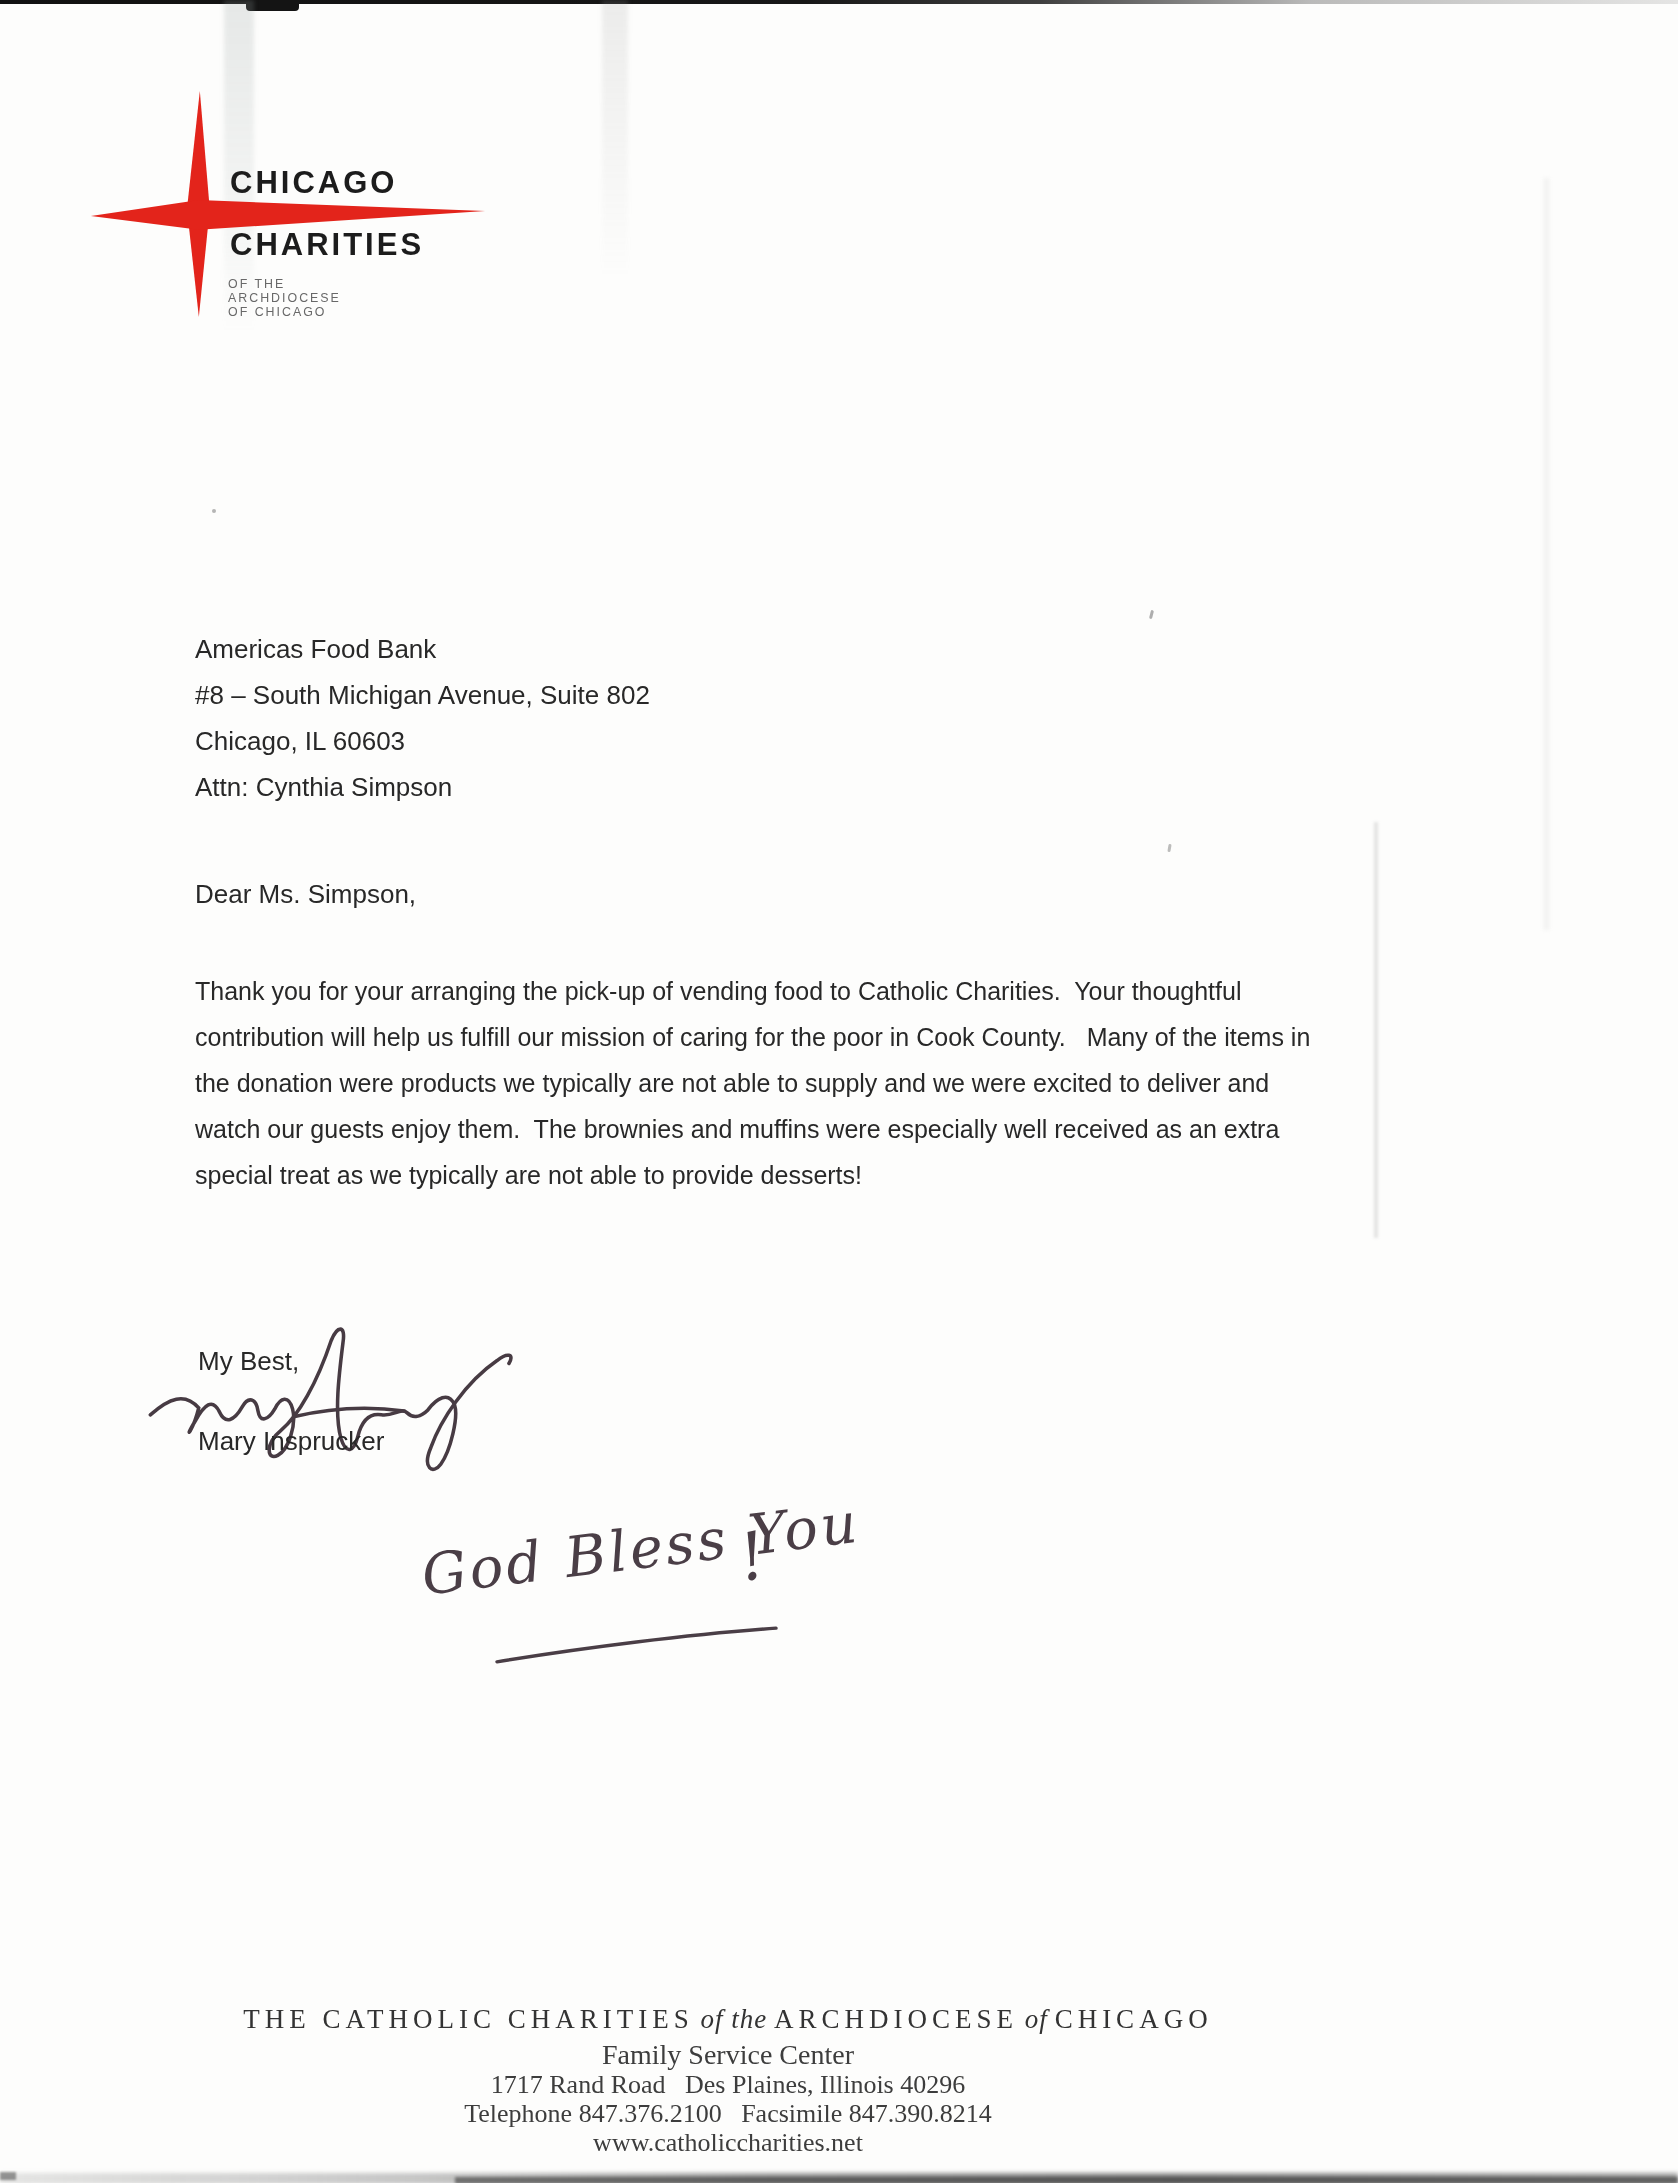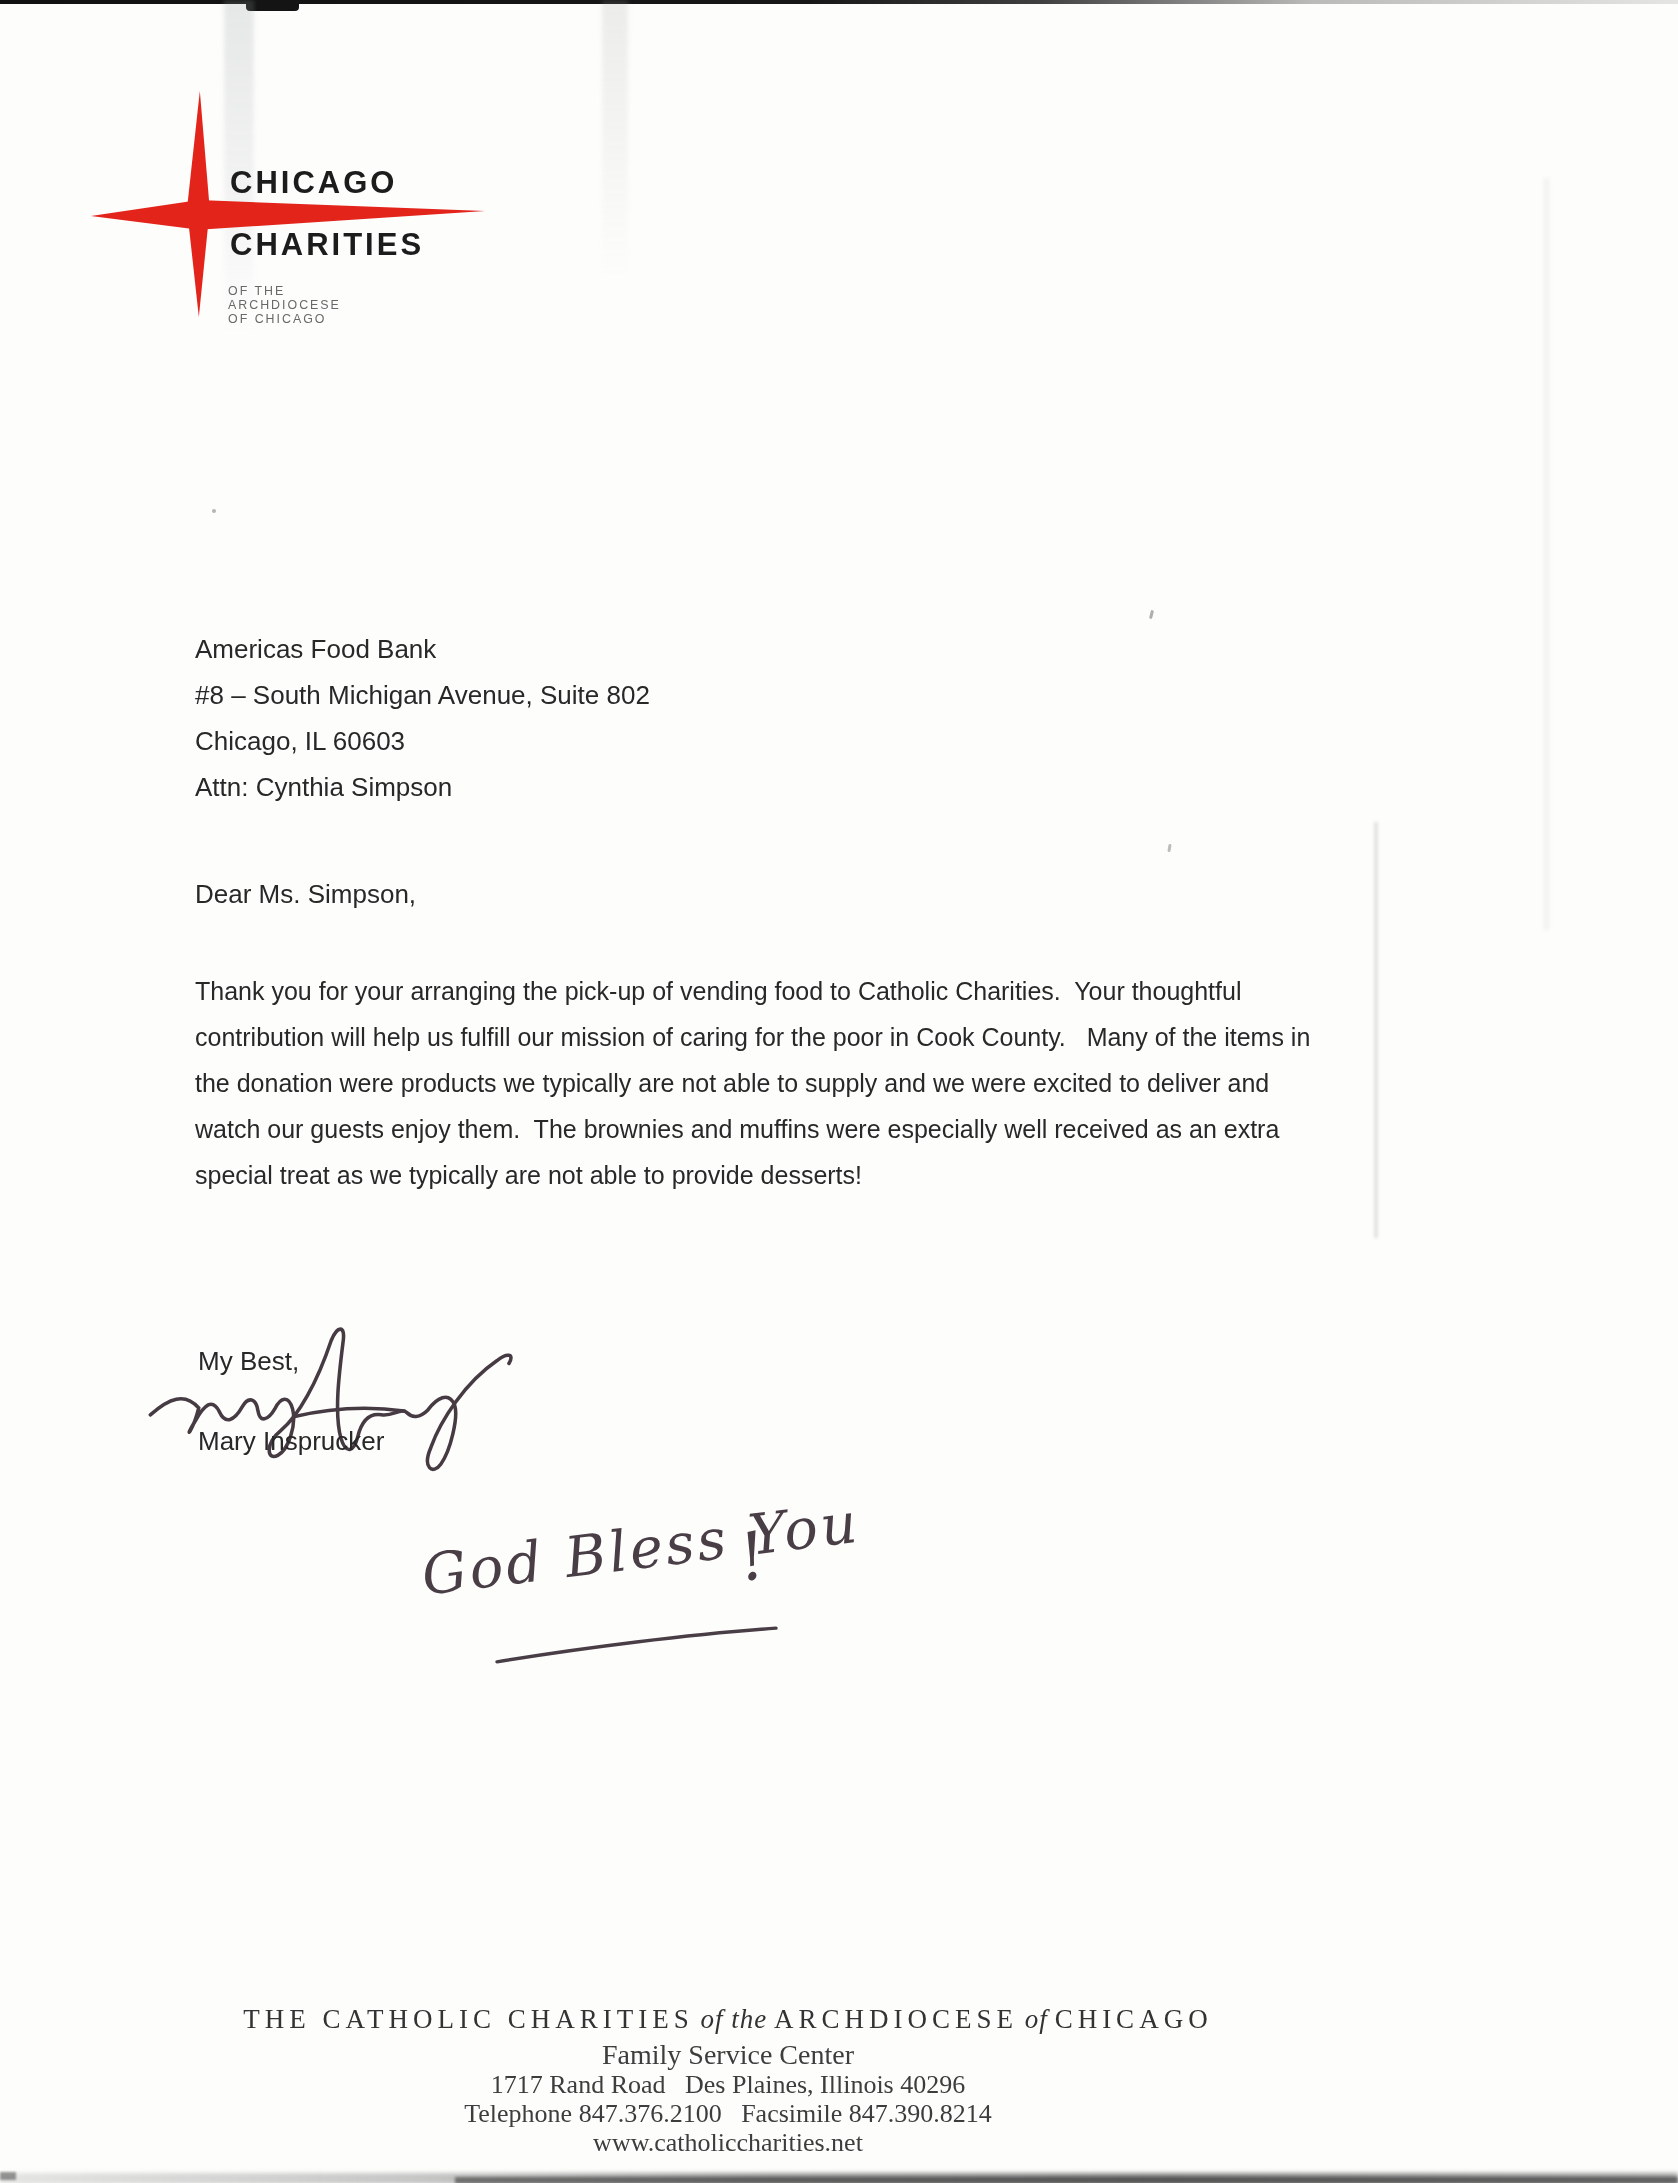--- a/index.html
+++ b/index.html
@@ -28,21 +28,21 @@
     background:linear-gradient(to right, rgba(120,120,120,.18), rgba(95,95,95,.35) 25%, rgba(70,70,70,.55) 45%, rgba(60,60,60,.62) 70%, rgba(70,70,70,.5) 100%);
     filter:blur(2px); }
   .scan-bottom-dark { position:absolute; left:455px; bottom:0; width:1223px; height:7px; background:rgba(45,45,45,.55); filter:blur(1.5px); }
   .scan-corner { position:absolute; left:0; bottom:4px; width:16px; height:8px; background:rgba(60,60,60,.5); filter:blur(1px); }
 
   
   .logo { position:absolute; left:0; top:0; }
   .logo-star-svg { position:absolute; left:79px; top:84px; width:416px; height:243px; }
   .logo-word1 { position:absolute; left:230px; top:165px; font-size:31px; font-weight:bold; letter-spacing:3px; color:#1c1c1c; }
   .logo-word2 { position:absolute; left:230px; top:227px; font-size:31px; font-weight:bold; letter-spacing:3px; color:#1c1c1c;text-align:center; }
-  .logo-tagline { position:absolute; left:228px; top:284px; font-size:12.4px; letter-spacing:2px; color:#686868; font-weight:500; }
+  .logo-tagline { position:absolute; left:228px; top:277px; font-size:12.4px; letter-spacing:2px; color:#686868; font-weight:500; }
 
   
   .recipient { position:absolute; left:195px; top:626px; font-size:26px; line-height:46px; white-space:pre; }
   .salutation { position:absolute; left:195px; top:879px; font-size:26px; }
   .para { position:absolute; left:195px; font-size:25px; line-height:46px; white-space:pre; }
   .para-1 { top:968px; }
   .para-2 { top:1216px; }
   .valediction { position:absolute; left:198px; top:1346px; font-size:26px; }
   .signature-svg { position:absolute; left:147px; top:1321px; width:386px; height:163px; }
   .signer-name { position:absolute; left:198px; top:1426px; font-size:26px; }

